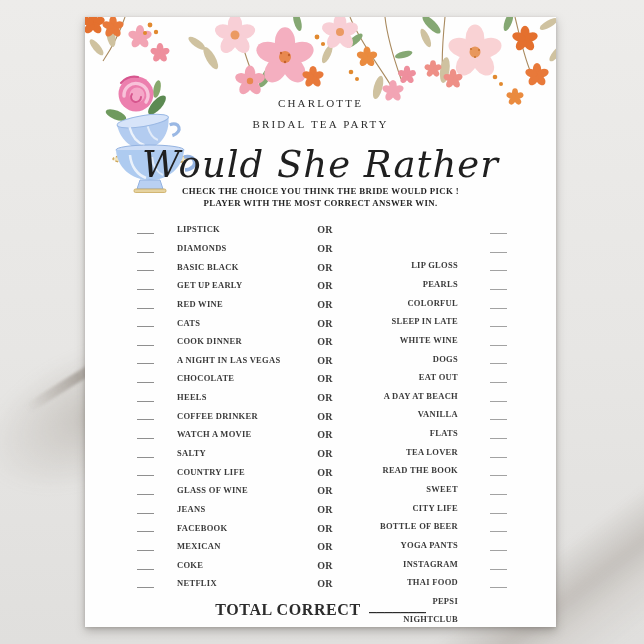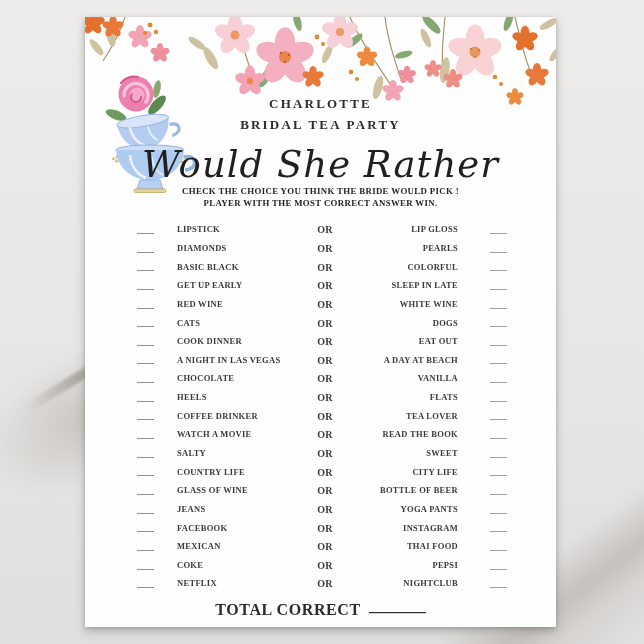--- a/index.html
+++ b/index.html
@@ -19,38 +19,38 @@
     background:linear-gradient(180deg,transparent 20%,rgba(158,150,142,.42) 50%,rgba(175,168,160,.2) 70%,transparent 95%);
     transform:rotate(-37deg);filter:blur(3px);}
 
   .card{position:absolute;left:85px;top:17px;width:471px;height:610px;background:#fefefe;
     box-shadow:0 4px 9px rgba(95,90,85,.38),0 1px 3px rgba(95,90,85,.25);}
 
   .floral{position:absolute;left:0;top:0;width:471px;height:118px;}
   .teacups{position:absolute;left:12px;top:52px;width:112px;height:130px;}
 
   .header{position:absolute;left:0;top:76px;width:100%;text-align:center;color:#2d2d2d;}
-  .bride-name,.event-name{font-size:13px;font-weight:bold;letter-spacing:2.2px;line-height:21px;}
+  .bride-name,.event-name{font-size:11px;font-weight:normal;letter-spacing:2.2px;line-height:21px;}
   .script-title{font-family:"DejaVu Serif",serif;font-style:italic;font-weight:normal;
     font-size:37px;color:#1f1f1f;letter-spacing:1px;line-height:42px;margin-top:9px;}
   .taglines{margin-top:0;}
   .tagline{font-size:8.8px;font-weight:bold;letter-spacing:.35px;line-height:11.5px;color:#242424;}
 
   .options-list{position:absolute;left:0;top:203px;width:100%;}
   .row{position:relative;height:18.65px;font-weight:bold;}
   .row span{display:block;}
   .blank{position:absolute;height:1px;border-bottom:1.2px solid #8f8f8f;top:12px;width:17px;}
   .blank-l{left:52px;}
   .blank-r{left:405px;border-bottom-color:#a2a2a2;}
   .opt{position:absolute;top:50%;transform:translateY(-50%);
     font-size:8.5px;letter-spacing:.3px;color:#3a3a3a;white-space:nowrap;}
   .opt-l{left:92px;}
   .or{position:absolute;left:228px;width:24px;text-align:center;top:50%;transform:translateY(-50%);
     font-size:10px;letter-spacing:.3px;color:#3a3a3a;}
-  .opt-r{left:255px;width:118px;text-align:right;}
+  .opt-r{left:255px;width:118px;text-align:right;margin-top:36px;}
 
   .footer{position:absolute;left:0;top:580px;width:100%;text-align:center;color:#2c2c2c;}
   .total-label{font-size:16px;font-weight:bold;letter-spacing:.6px;}
   .total-blank{display:inline-block;width:57px;overflow:hidden;white-space:nowrap;
     font-size:16px;font-weight:bold;vertical-align:baseline;margin-left:4px;}
 </style>
 </head>
 <body>
 
 <div class="vein1"></div>

